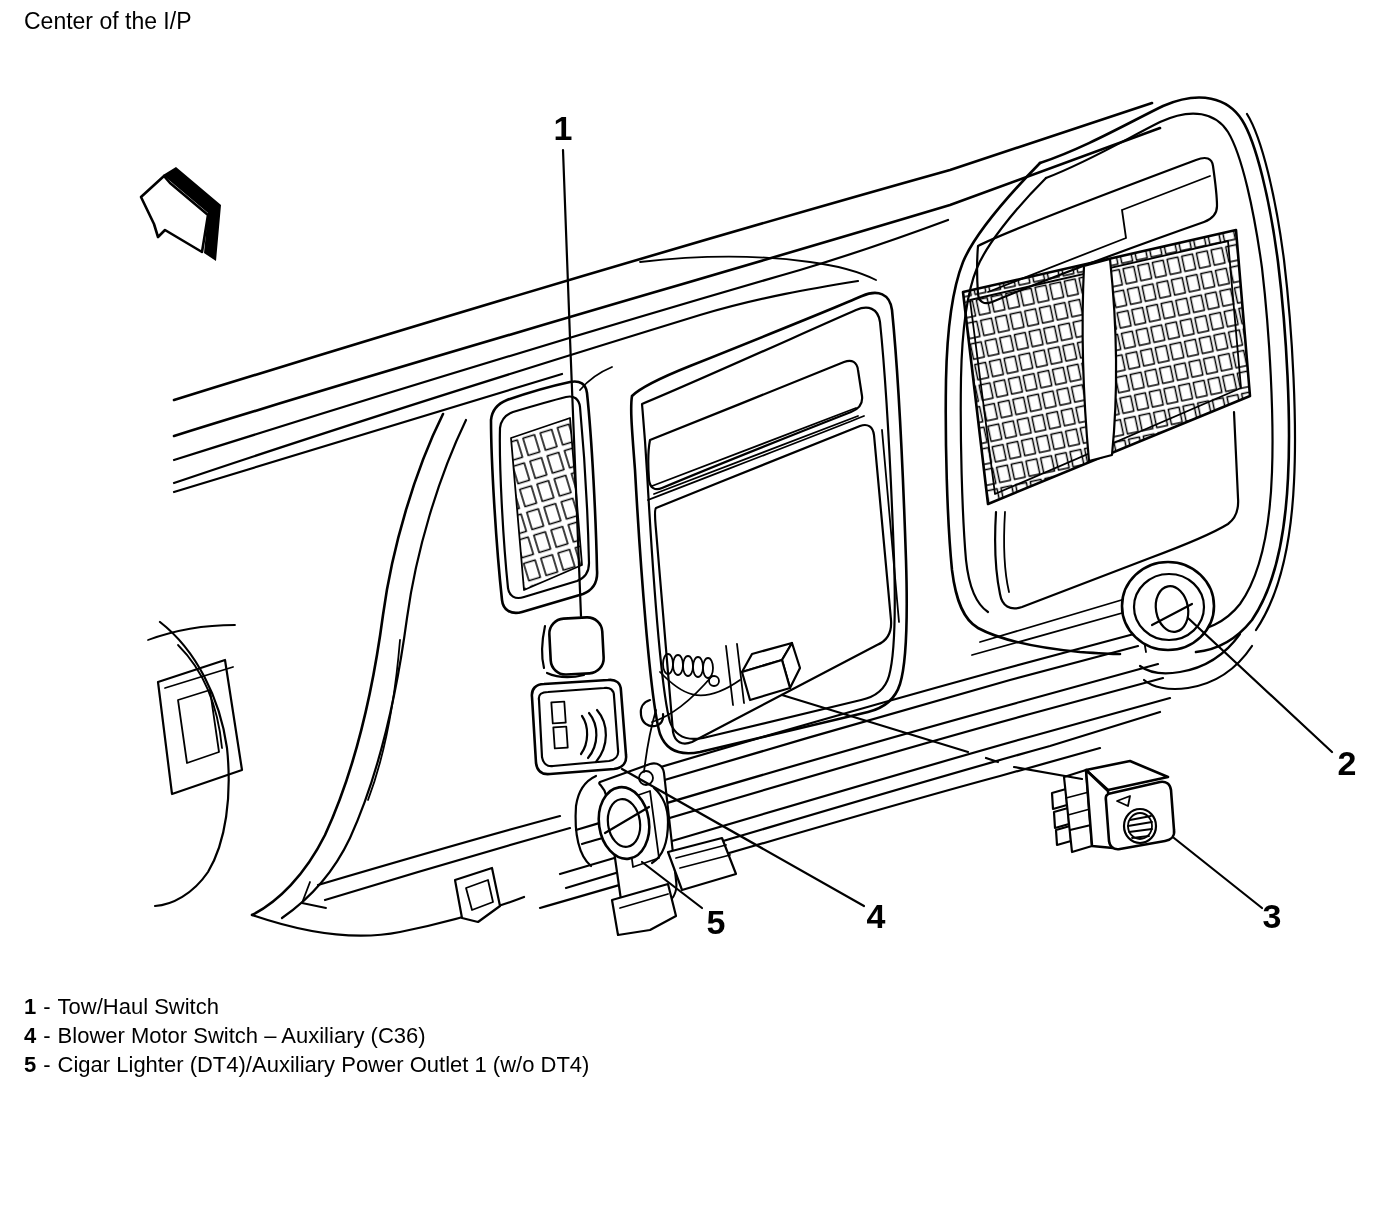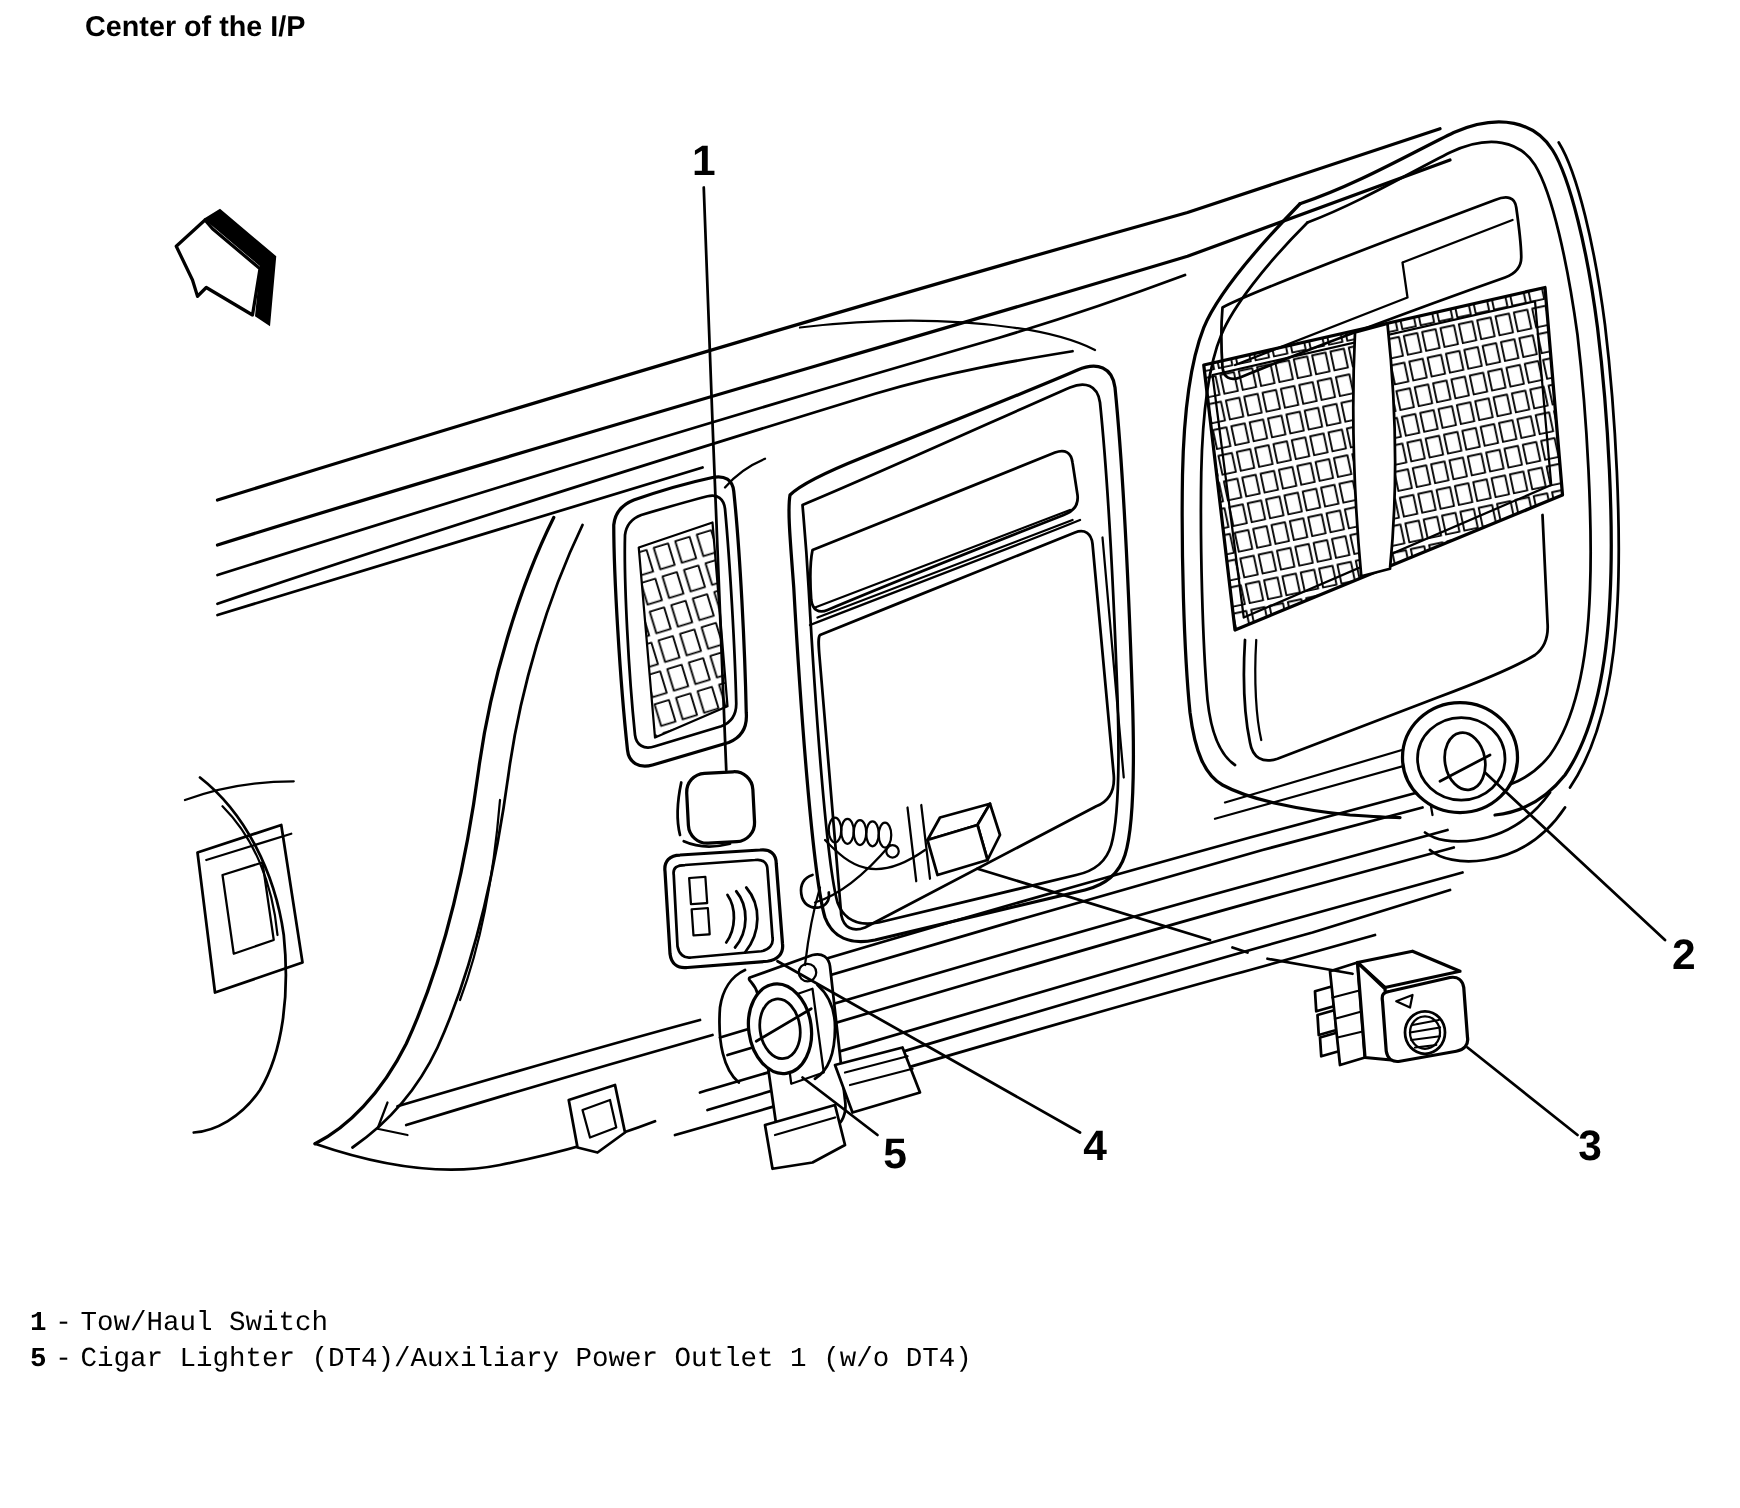--- a/index.html
+++ b/index.html
@@ -1,28 +1,28 @@
 <!DOCTYPE html>
 <html><head>
 <meta charset="utf-8">
 <style>
   html,body{margin:0;padding:0;background:#fff;}
   #page{position:relative;width:1392px;height:1206px;background:#fff;overflow:hidden;
         font-family:"Liberation Sans", sans-serif;color:#000;}
-  #title{position:absolute;left:24px;top:8px;font-size:23px;font-weight:bold;white-space:nowrap;margin-left:44px;}
+  #title{position:absolute;left:24px;top:8px;font-size:23px;font-weight:normal;white-space:nowrap;}
   #diagram{position:absolute;left:0;top:0;}
   svg path, svg polygon, svg ellipse, svg circle, svg rect, svg line{
       fill:none;stroke:#000;stroke-width:2.6;stroke-linecap:round;stroke-linejoin:round;}
   svg .thin{stroke-width:1.8;}
   svg .med{stroke-width:2.2;}
   svg .fw{fill:#fff;}
   svg .fb{fill:#000;stroke:none;}
   svg text{fill:#000;stroke:none;font-family:"Liberation Sans",sans-serif;
       font-size:34px;font-weight:bold;text-anchor:middle;}
-  #legend{position:absolute;left:24px;top:1044px;font-size:22px;line-height:29px;font-family:Liberation Mono, monospace;}
+  #legend{position:absolute;left:24px;top:992px;font-size:22px;line-height:29px;}
   #legend .row{white-space:nowrap;}
   #legend .num{font-weight:bold;}
   #legend .sep{margin:0 7px;}
 </style>
 </head>
 <body>
 
 <div id="page">
 
   <div id="title">Center of the I/P</div>
@@ -209,16 +209,17 @@
       <text x="563" y="140">1</text>
       <text x="1347" y="775">2</text>
       <text x="1272" y="928">3</text>
       <text x="876" y="928">4</text>
       <text x="716" y="934">5</text>
     </g>
   </svg>
 
   <div id="legend">
     <div class="row"><span class="num">1</span><span class="sep">-</span><span>Tow/Haul Switch</span></div>
+    <div class="row"><span class="num">4</span><span class="sep">-</span><span>Blower Motor Switch – Auxiliary (C36)</span></div>
     <div class="row"><span class="num">5</span><span class="sep">-</span><span>Cigar Lighter (DT4)/Auxiliary Power Outlet 1 (w/o DT4)</span></div>
   </div>
 
 </div>
 
 </body></html>

